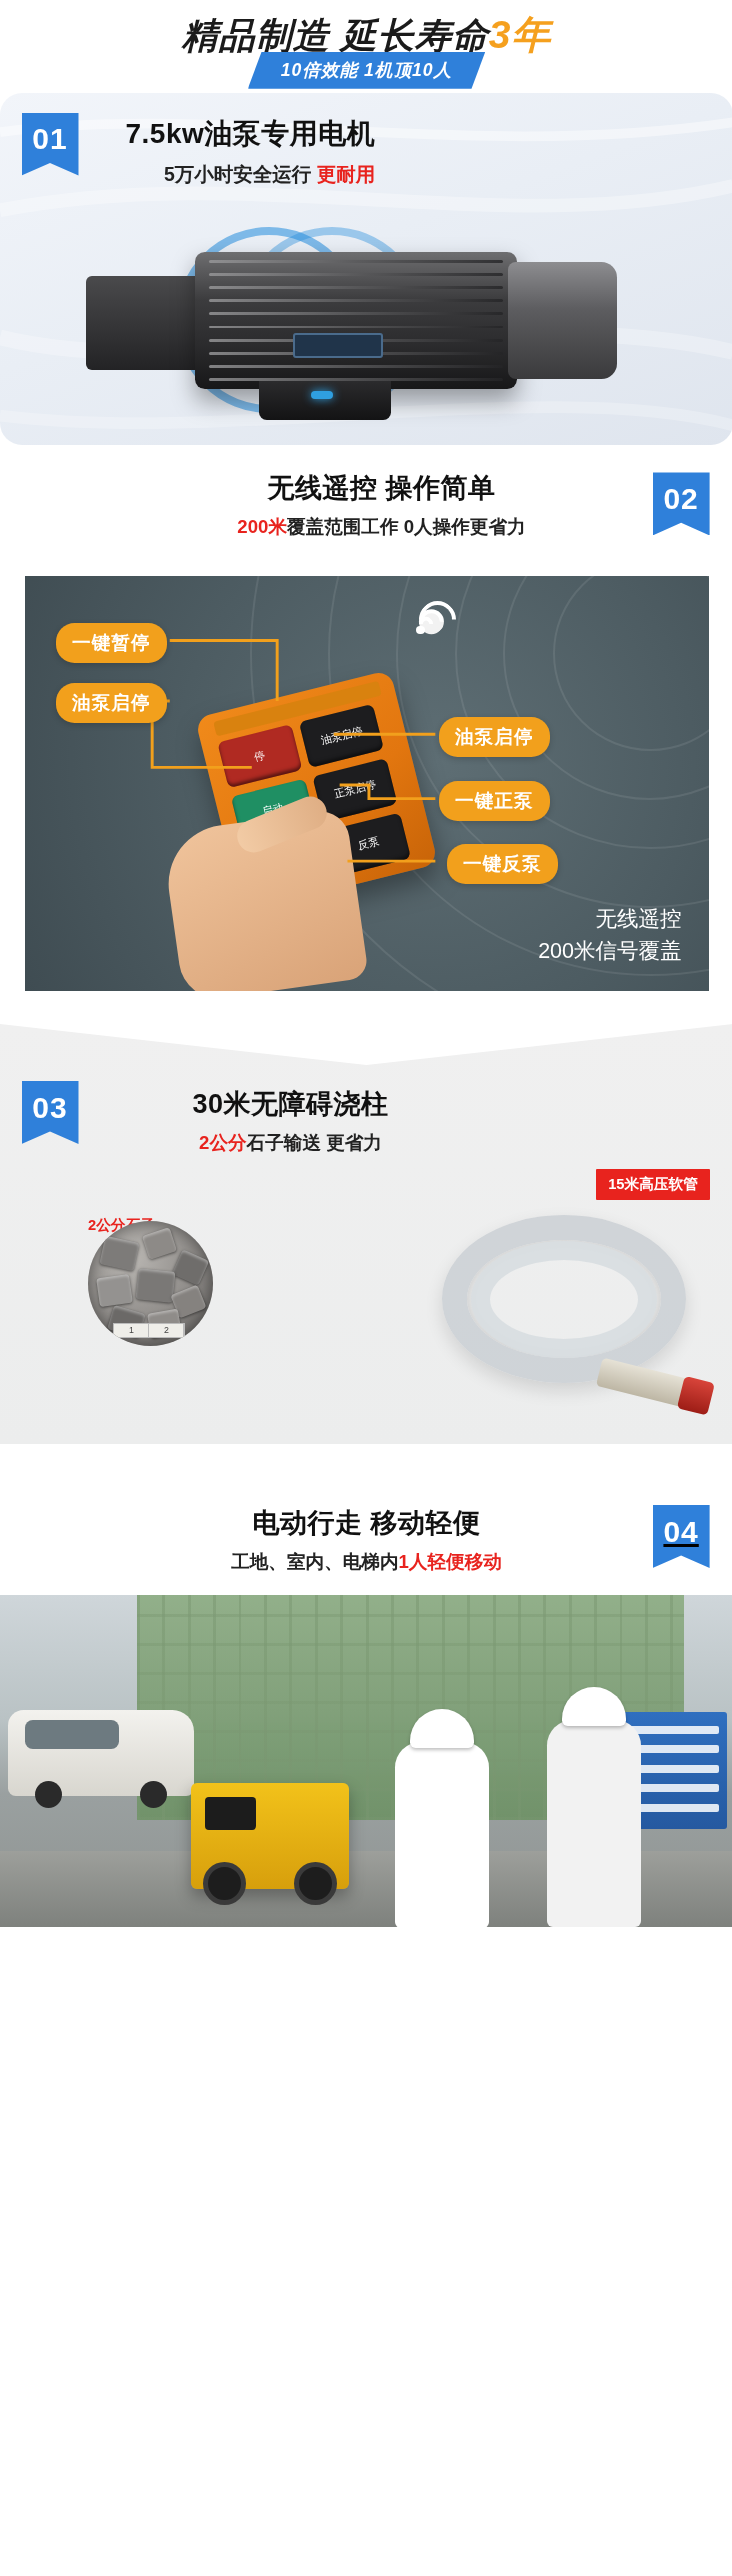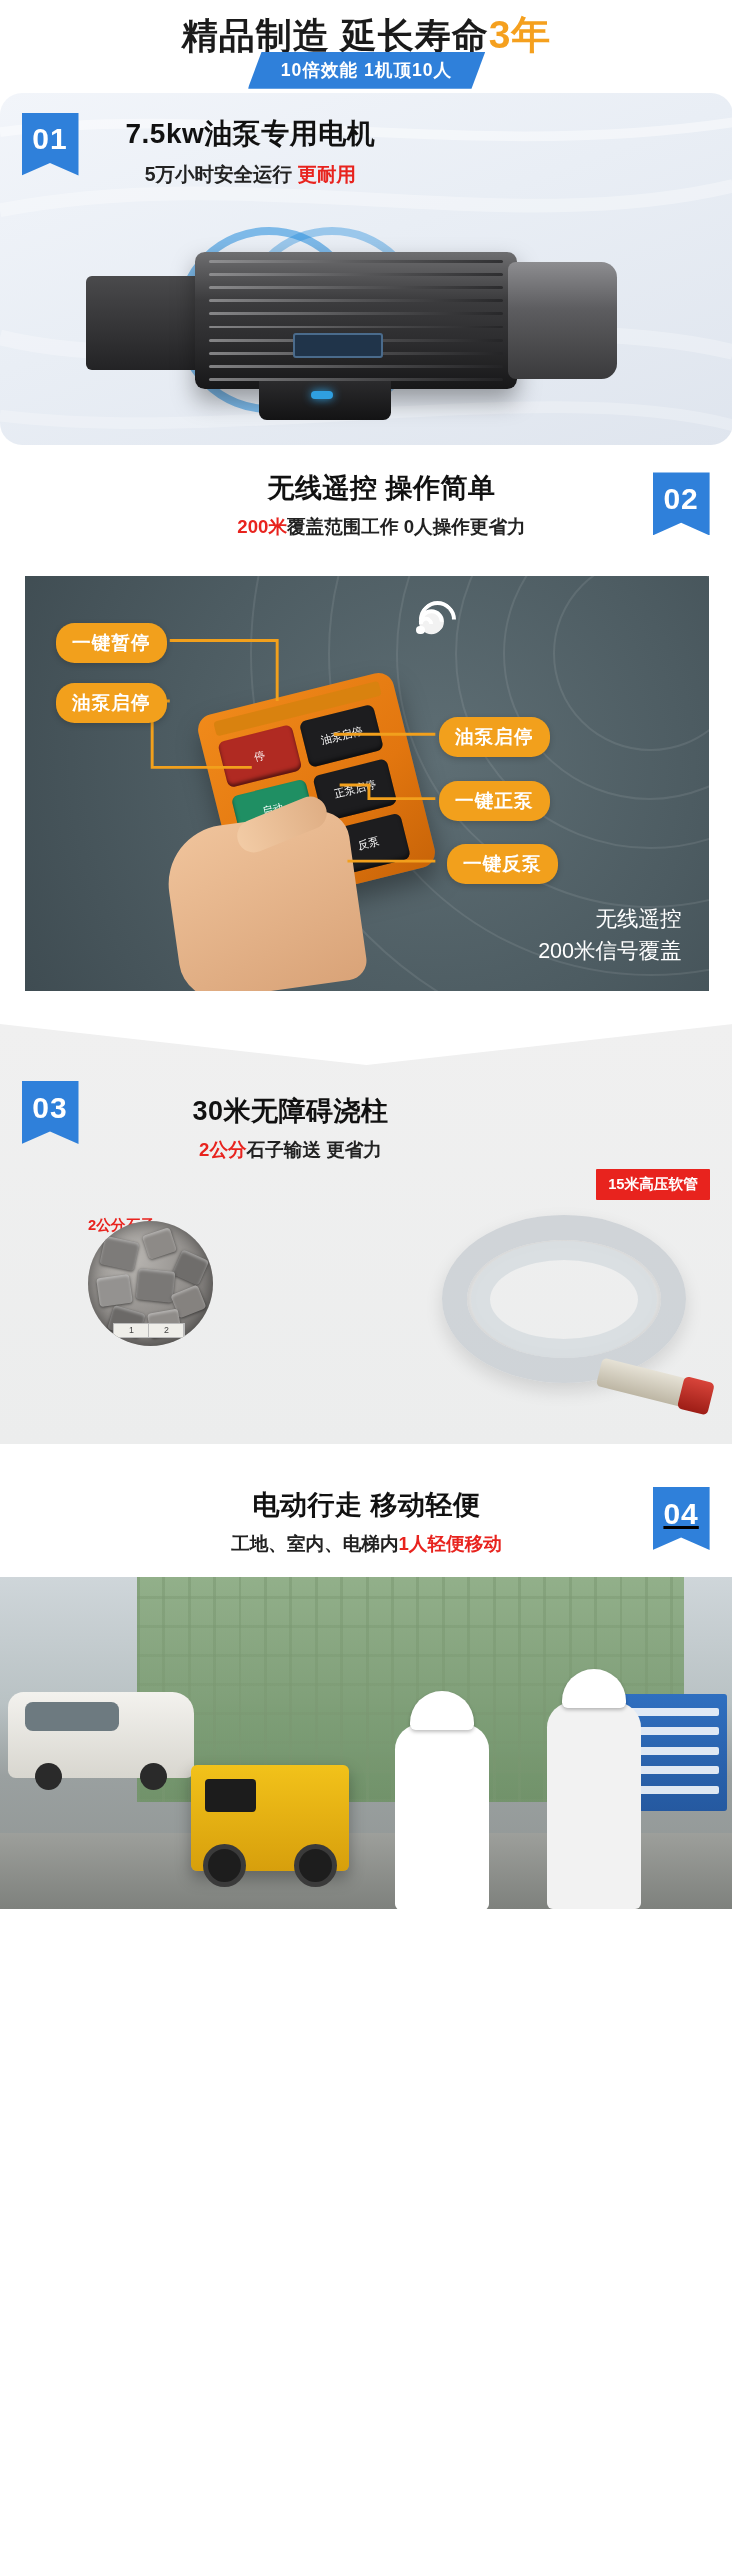--- a/index.html
+++ b/index.html
@@ -6,21 +6,21 @@
   html,body { background:#ffffff; }
   body {
     width:733px; height:2576px;
     font-family:"Liberation Sans","DejaVu Sans",sans-serif;
     overflow:hidden; position:relative;
     -webkit-font-smoothing:antialiased;
   }
   .page { width:733px; height:2576px; position:relative; background:#fff; }
 
   
-  .hero { width:733px; height:93px; position:relative; background:#fff; }
+  .hero { width:733px; height:93px; position:relative; background:#fff;font-style:italic; }
   .hero-title {
     position:absolute; top:7.8px; left:0; width:733px; text-align:center;
     font-size:36px; font-weight:bold; color:#1b1b1b; letter-spacing:1px;
     white-space:nowrap;
   }
   .hero-title .yrs { color:#f5a01e; font-size:39px; }
   .hero-banner {
     position:absolute; top:52px; left:50%; transform:translateX(-50%);
     background:#2f80da; color:#fff; font-size:17.6px; font-weight:bold;
     padding:5.9px 33px 6.8px 33px;
@@ -41,21 +41,21 @@
   
   .s1 {
     position:relative; width:733px; height:352px; margin-top:0;
     background:linear-gradient(160deg,#f2f5fa 0%,#e9eef5 45%,#dfe5ee 100%);
     overflow:hidden;
     border-radius:22px;
   }
   .s1 .swoosh { position:absolute; inset:0; opacity:.55; }
   .s1-head { position:absolute; top:19.5px; left:0; width:733px; display:flex; align-items:flex-start; }
   .s1-badge-wrap { margin-left:21.5px; }
-  .s1-text { margin-left:47px; margin-top:2px; text-align:center; }
+  .s1-text { margin-left:47px; margin-top:2px; text-align:right; }
   .s1-text .head-title { font-size:28px; }
   .s1-text .head-sub { font-size:19.5px; margin-top:8.8px; }
 
   
   .motor-stage { position:absolute; left:0; top:93px; width:733px; height:259px; }
   .fan-ring { position:absolute; border:8.8px solid rgba(35,140,220,.55); border-radius:50%; }
   .fan1 { width:186px; height:186px; left:176px; top:41px; }
   .fan2 { width:186px; height:186px; left:239px; top:41px; border-color:rgba(35,140,220,.4); }
   .motor-body {
     position:absolute; left:195px; top:66px; width:322px; height:137px;
@@ -132,21 +132,21 @@
   .finger { position:absolute; left:210px; top:232px; width:94px; height:33px; background:linear-gradient(90deg,#f2cba5,#dfae84); border-radius:19.5px; transform:rotate(-22deg); }
   .cap2 { position:absolute; right:27px; bottom:23.4px; text-align:right; color:#fff; font-size:21.5px; line-height:1.5; font-weight:500; }
 
   
   .s3 { position:relative; width:733px; height:420px; margin-top:33px;
         background:linear-gradient(180deg,#f0f0f0 0%,#eceded 100%); }
   .notch { position:absolute; top:0; left:0; width:733px; height:41px; background:#fff;
            clip-path: polygon(0 0, 0 0, 50% 100%, 100% 0, 100% 0, 100% 0, 0 0); }
   .s3-head { position:absolute; top:57px; left:0; width:733px; }
   .s3-badge-wrap { position:absolute; left:21.5px; top:0; }
-  .s3-text { position:absolute; left:0; top:12px; width:581px; text-align:center; }
+  .s3-text { position:absolute; left:0; top:5px; width:581px; text-align:center; }
   .tag-red {
     position:absolute; right:23.4px; top:145px; background:#e8231e; color:#fff;
     font-size:14.7px; font-weight:bold; padding:5.9px 11.7px; border-radius:1px; white-space:nowrap;
   }
   .gravel-lbl { position:absolute; left:88px; top:192px; color:#e8231e; font-size:14.7px; font-weight:bold; }
   .gravel {
     position:absolute; left:88px; top:197px; width:125px; height:125px; border-radius:50%;
     background:radial-gradient(circle at 35% 30%, #b9b6b2, #8e8b88 55%, #5f5d5b 100%);
     box-shadow:inset 0 0 17.6px rgba(0,0,0,.45); overflow:hidden;
   }
@@ -159,21 +159,21 @@
     box-shadow:inset 0 0 15.6px rgba(0,0,0,.18), 0 7.8px 17.6px rgba(0,0,0,.12);
   }
   .hose2 { position:absolute; right:76px; top:217px; width:186px; height:117px;
     border:19.5px solid rgba(216,221,225,.92); border-radius:50%; }
   .coupler { position:absolute; right:45px; bottom:47px; width:90px; height:29px;
     background:linear-gradient(180deg,#e6e2d6,#bdb6a4); border-radius:4.9px; transform:rotate(14deg); }
   .coupler:after { content:""; position:absolute; right:-25.4px; top:-2px; width:31px; height:33px;
     background:linear-gradient(180deg,#d8443a,#9d1d16); border-radius:4.9px; }
 
   
-  .s4 { position:relative; width:645px; margin-top:43px; background:#fff; }
+  .s4 { position:relative; width:645px; margin-top:61px; background:#fff; }
   .s4-head { position:relative; width:733px; height:90px; }
   .s4-text { position:absolute; left:0; top:0; width:733px; text-align:center; }
   .s4-badge-wrap { position:absolute; right:23.4px; top:0;text-decoration:underline; }
   .photo4 { position:relative; width:733px; height:332px; overflow:hidden;
     background:linear-gradient(180deg,#cfd6da 0%,#b9c2c4 38%,#9aa0a0 60%,#8e9391 100%); }
   .scaffold { position:absolute; left:137px; top:0; width:547px; height:225px;
     background:
       repeating-linear-gradient(90deg, rgba(120,150,110,.55) 0 2.9px, transparent 2.9px 25.4px),
       repeating-linear-gradient(0deg, rgba(120,150,110,.45) 0 2.9px, transparent 2.9px 29px),
       linear-gradient(180deg,#8fae86,#6f9268); opacity:.95; }

